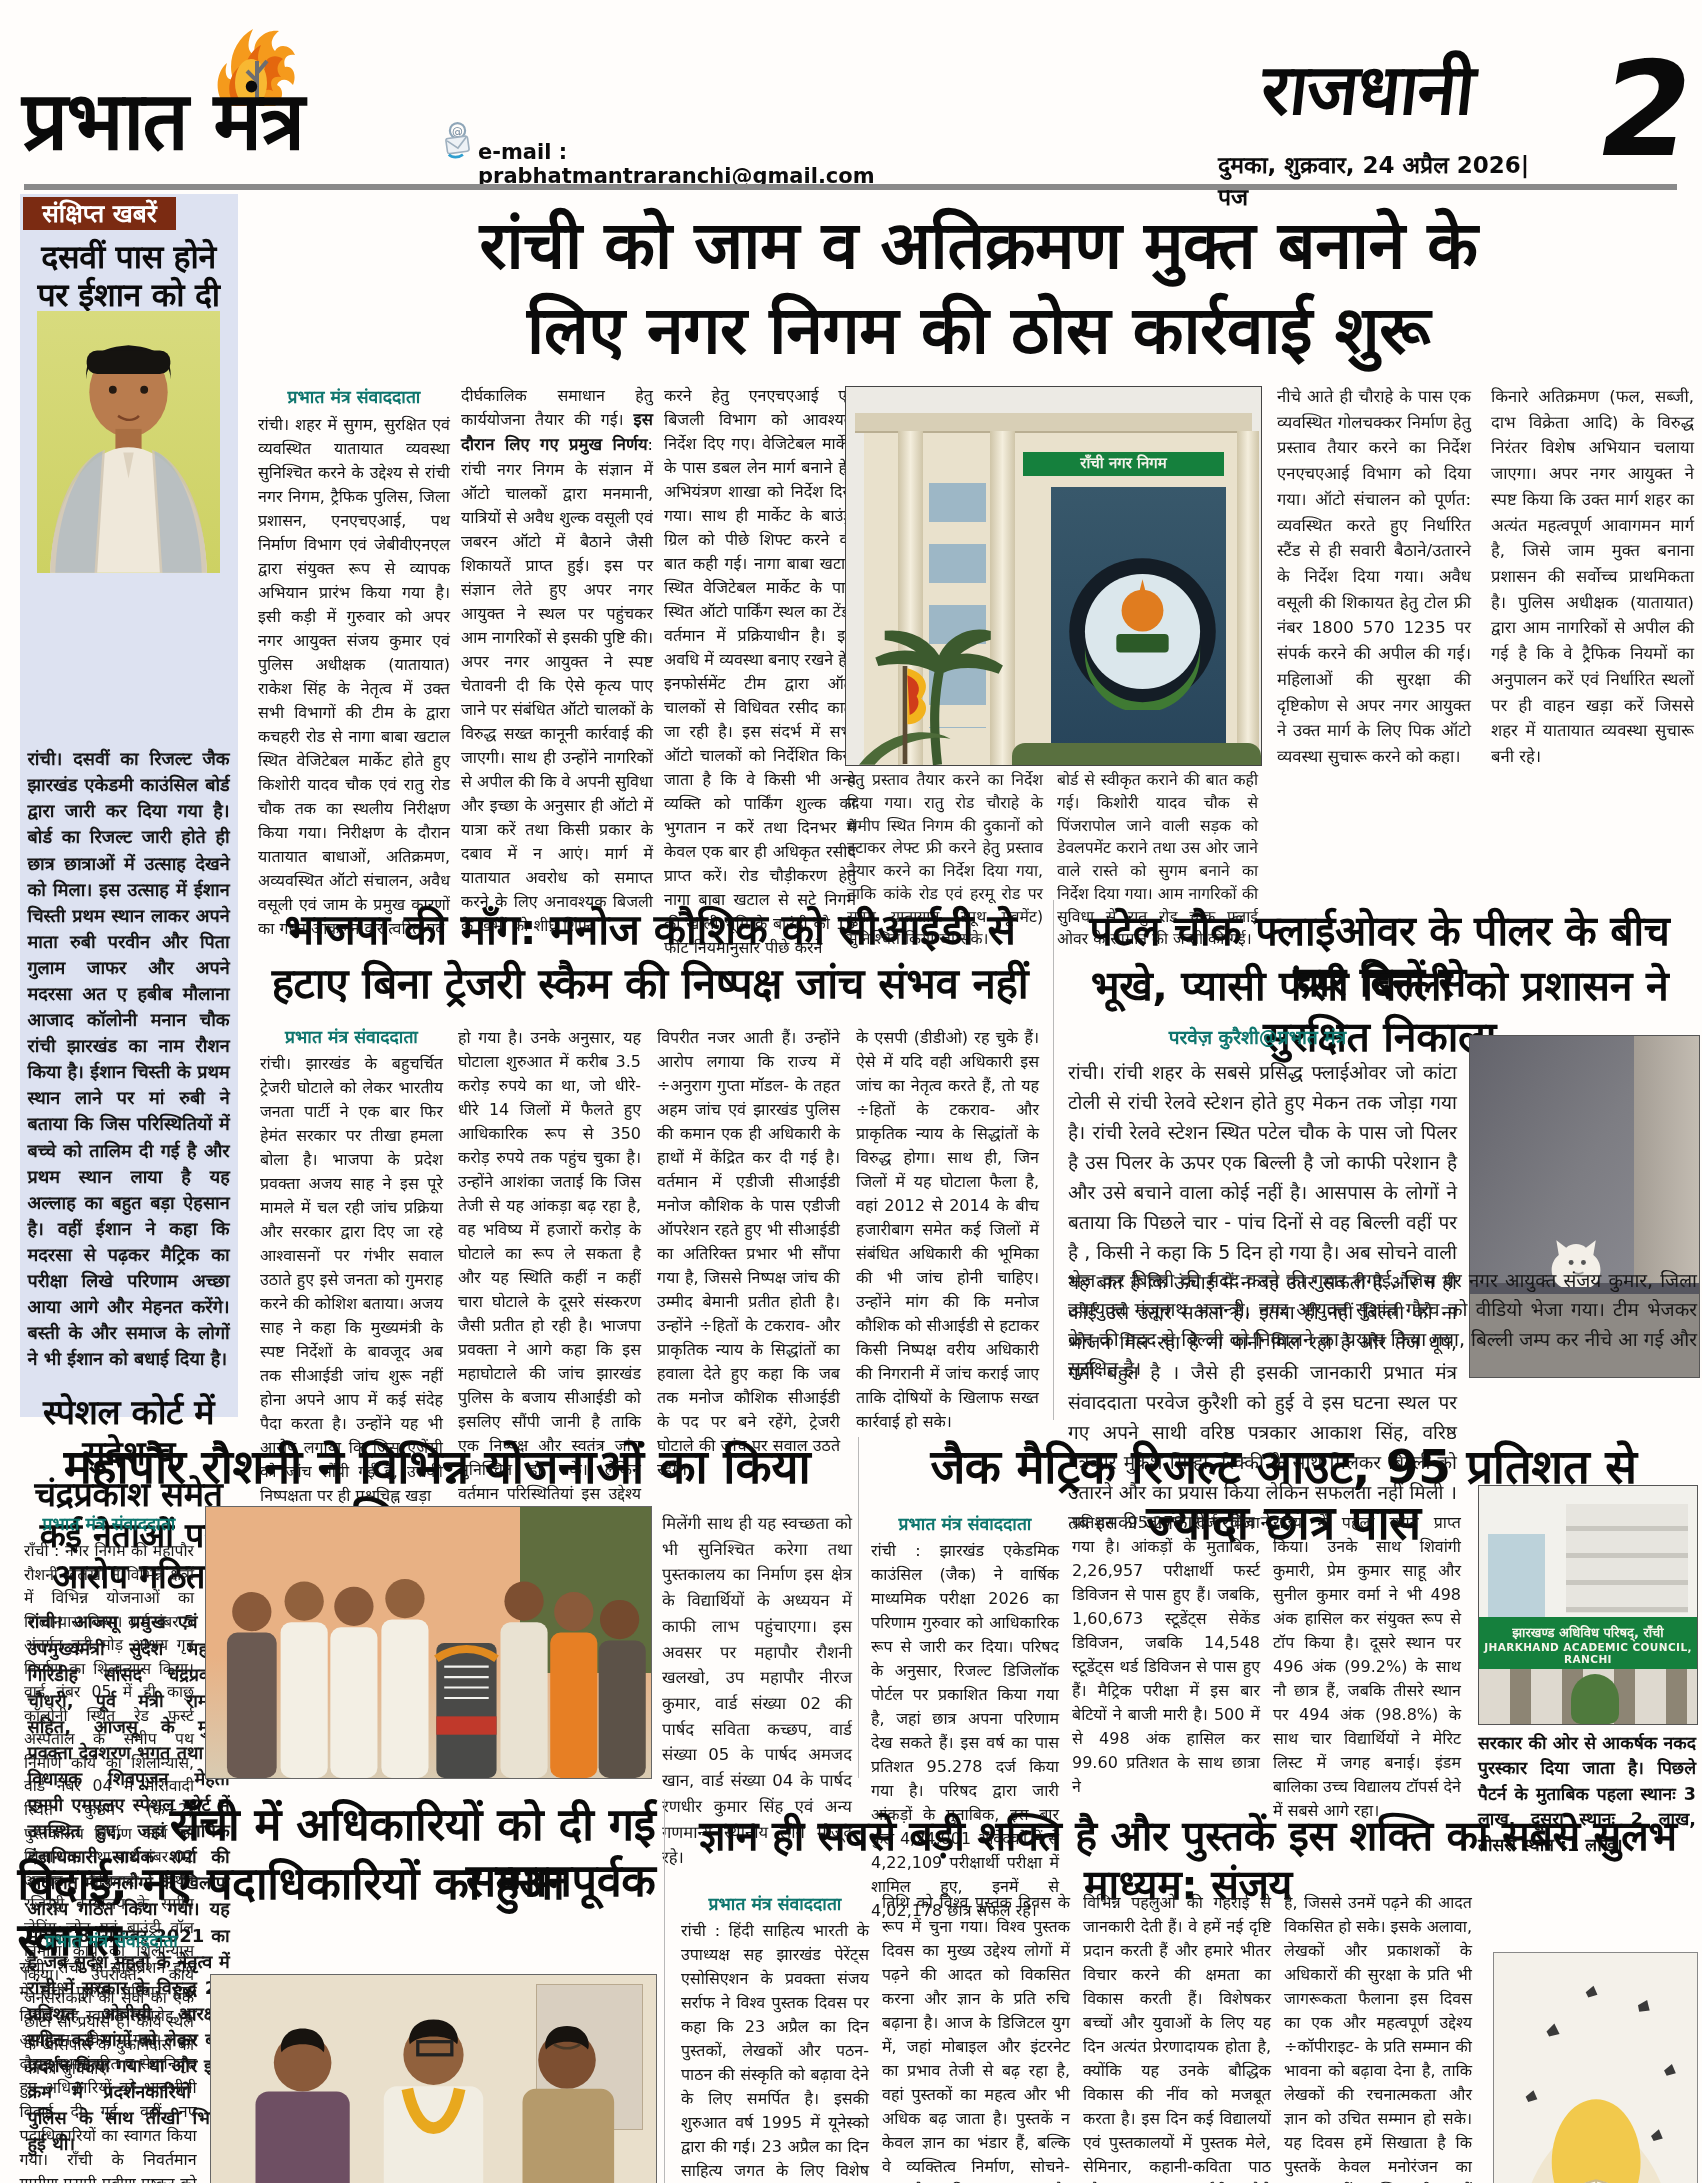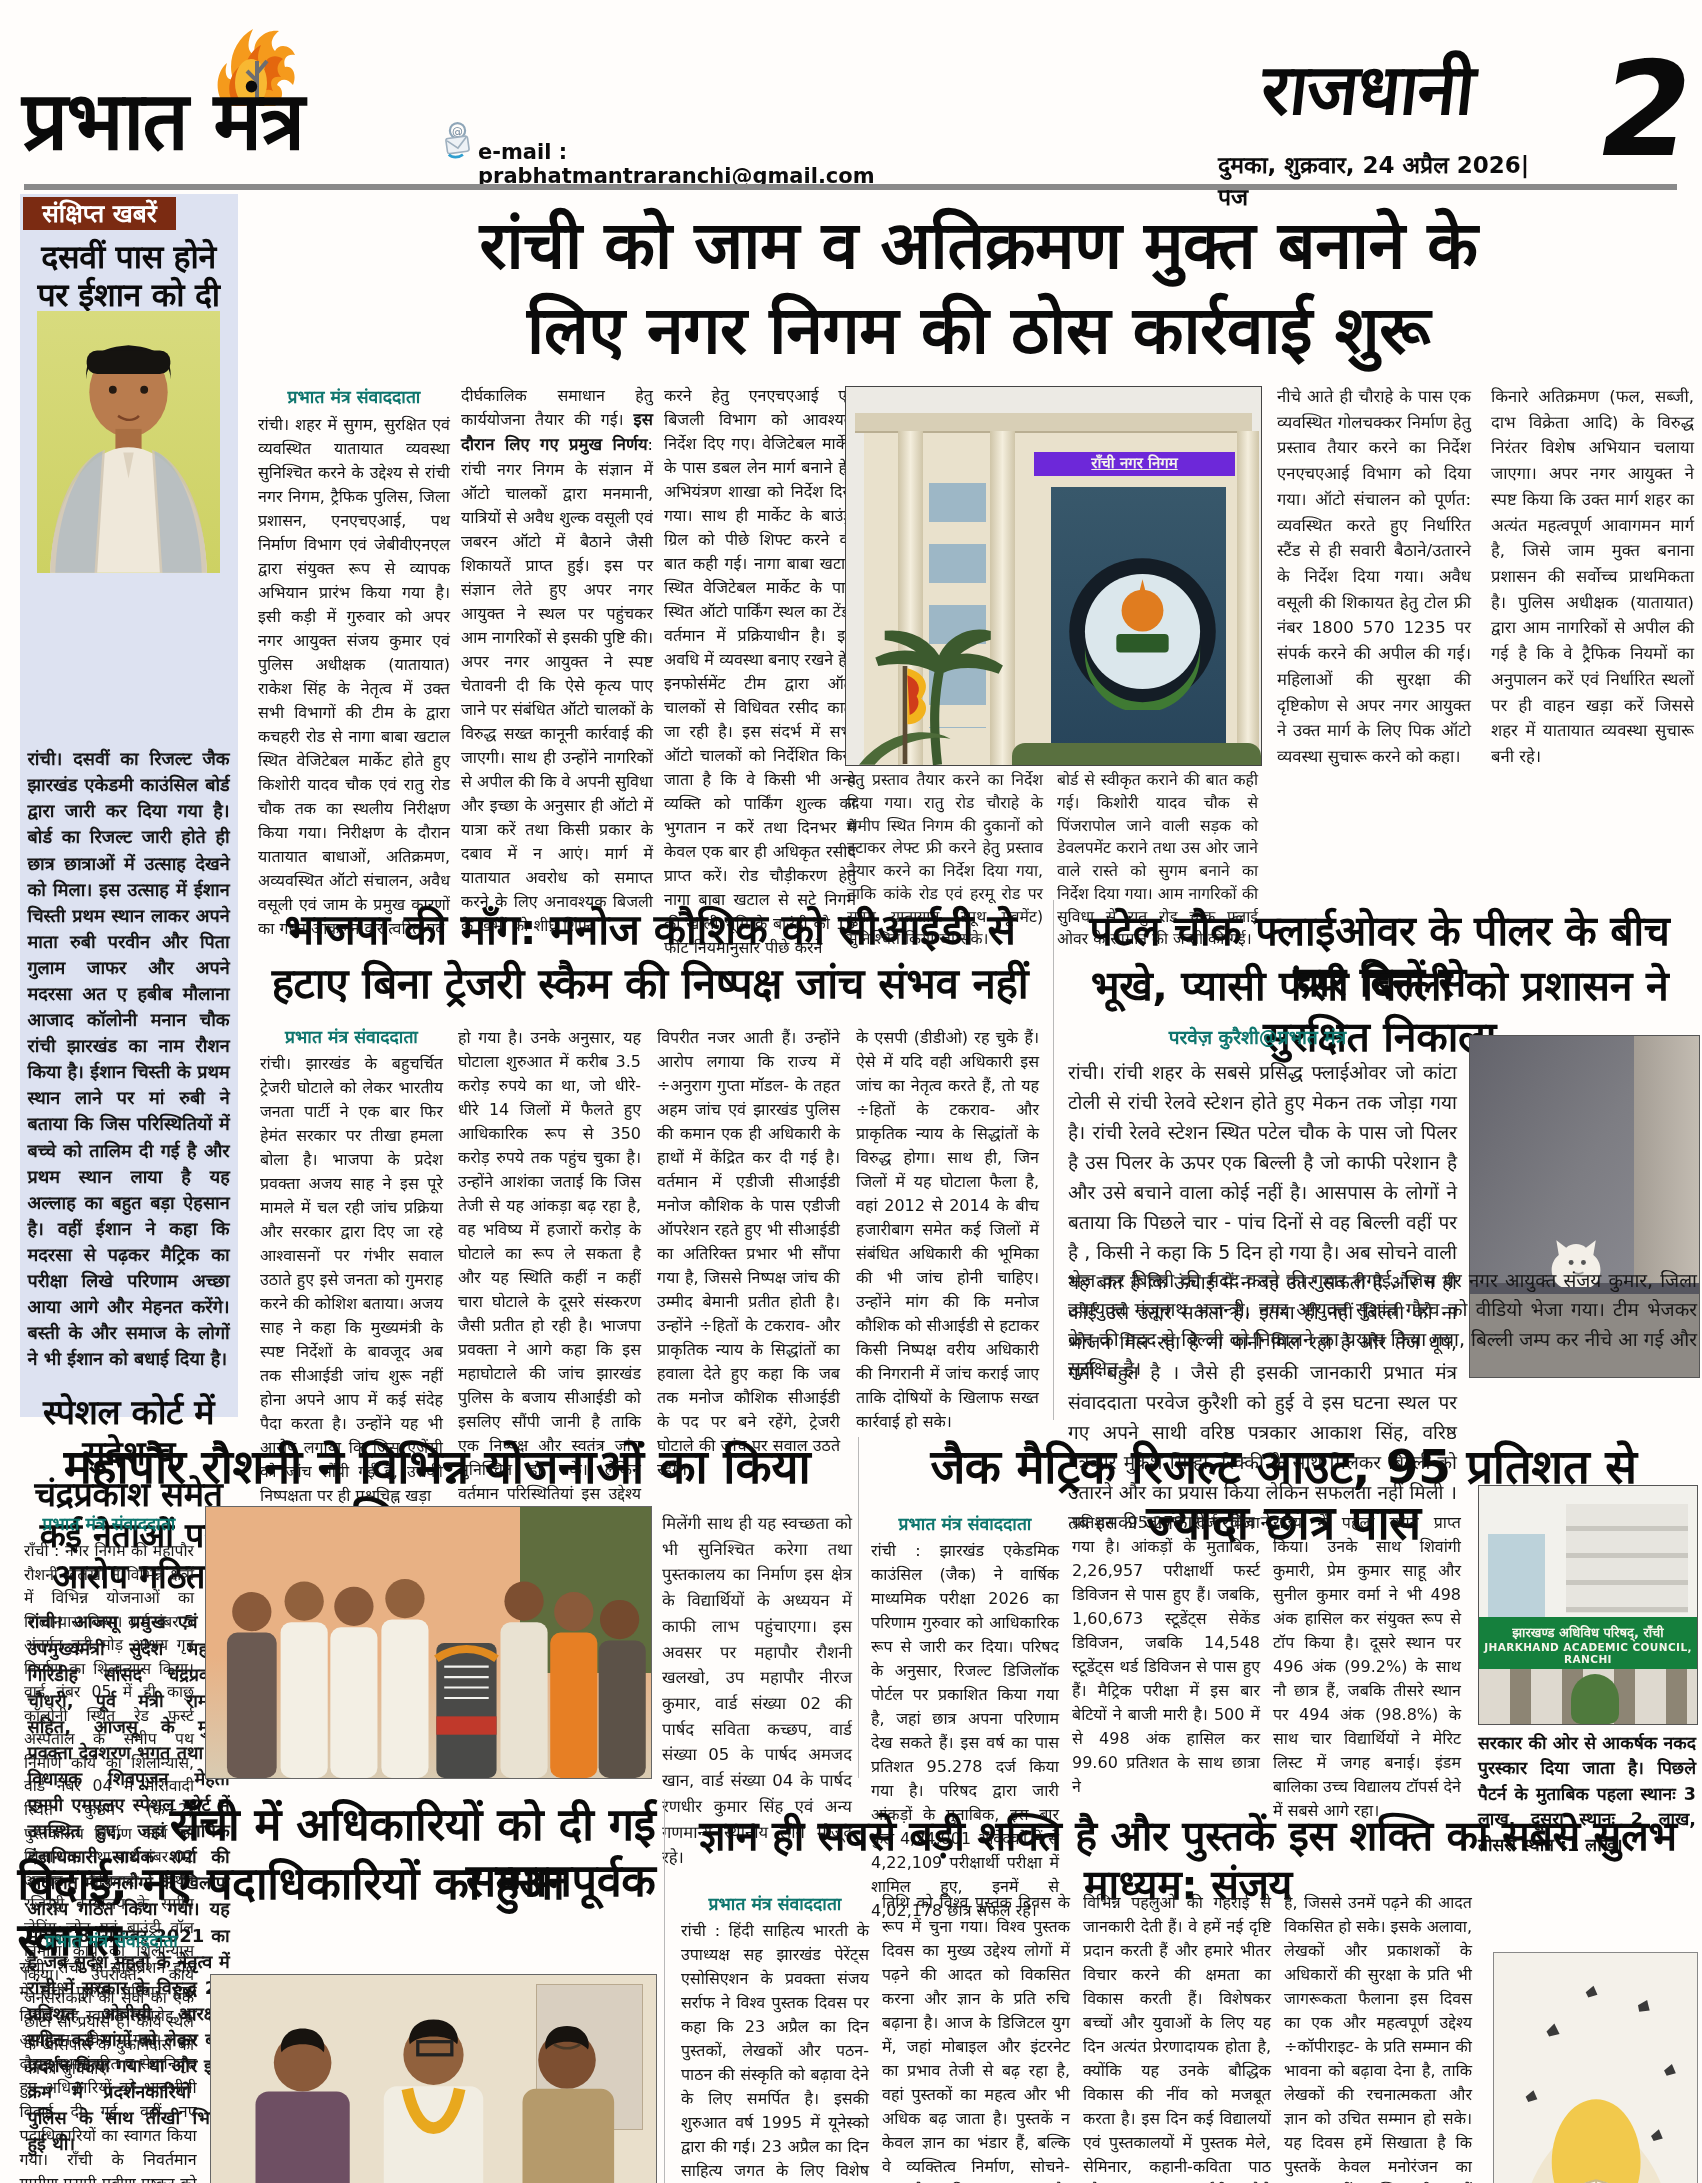--- a/index.html
+++ b/index.html
@@ -72,21 +72,21 @@
     <div class="col" style="left:258px;top:413px;width:192px;height:450px;">रांची। शहर में सुगम, सुरक्षित एवं व्यवस्थित यातायात व्यवस्था सुनिश्चित करने के उद्देश्य से रांची नगर निगम, ट्रैफिक पुलिस, जिला प्रशासन, एनएचएआई, पथ निर्माण विभाग एवं जेबीवीएनएल द्वारा संयुक्त रूप से व्यापक अभियान प्रारंभ किया गया है। इसी कड़ी में गुरुवार को अपर नगर आयुक्त संजय कुमार एवं पुलिस अधीक्षक (यातायात) राकेश सिंह के नेतृत्व में उक्त सभी विभागों की टीम के द्वारा कचहरी रोड से नागा बाबा खटाल स्थित वेजिटेबल मार्केट होते हुए किशोरी यादव चौक एवं रातु रोड चौक तक का स्थलीय निरीक्षण किया गया। निरीक्षण के दौरान यातायात बाधाओं, अतिक्रमण, अव्यवस्थित ऑटो संचालन, अवैध वसूली एवं जाम के प्रमुख कारणों का गहन आकलन कर त्वरित एवं</div>
     <div class="col" style="left:461px;top:384px;width:192px;height:478px;">
       <span>दीर्घकालिक समाधान हेतु कार्ययोजना तैयार की गई।</span>
       <strong>इस दौरान लिए गए प्रमुख निर्णय</strong><span>: रांची नगर निगम के संज्ञान में ऑटो चालकों द्वारा मनमानी, यात्रियों से अवैध शुल्क वसूली एवं जबरन ऑटो में बैठाने जैसी शिकायतें प्राप्त हुई। इस पर संज्ञान लेते हुए अपर नगर आयुक्त ने स्थल पर पहुंचकर आम नागरिकों से इसकी पुष्टि की। अपर नगर आयुक्त ने स्पष्ट चेतावनी दी कि ऐसे कृत्य पाए जाने पर संबंधित ऑटो चालकों के विरुद्ध सख्त कानूनी कार्रवाई की जाएगी। साथ ही उन्होंने नागरिकों से अपील की कि वे अपनी सुविधा और इच्छा के अनुसार ही ऑटो में यात्रा करें तथा किसी प्रकार के दबाव में न आएं। मार्ग में यातायात अवरोध को समाप्त करने के लिए अनावश्यक बिजली के खंभों को शीघ्र शिफ्ट</span>
     </div>
     <div class="col" style="left:664px;top:384px;width:192px;height:478px;">करने हेतु एनएचएआई एवं बिजली विभाग को आवश्यक निर्देश दिए गए। वेजिटेबल मार्केट के पास डबल लेन मार्ग बनाने हेतु अभियंत्रण शाखा को निर्देश दिया गया। साथ ही मार्केट के बाउंड्री ग्रिल को पीछे शिफ्ट करने की बात कही गई। नागा बाबा खटाल स्थित वेजिटेबल मार्केट के पास स्थित ऑटो पार्किंग स्थल का टेंडर वर्तमान में प्रक्रियाधीन है। इस अवधि में व्यवस्था बनाए रखने हेतु इनफोर्समेंट टीम द्वारा ऑटो चालकों से विधिवत रसीद काटी जा रही है। इस संदर्भ में सभी ऑटो चालकों को निर्देशित किया जाता है कि वे किसी भी अन्य व्यक्ति को पार्किंग शुल्क का भुगतान न करें तथा दिनभर में केवल एक बार ही अधिकृत रसीद प्राप्त करें। रोड चौड़ीकरण हेतु नागा बाबा खटाल से सटे निगम की खाली भूमि के बाउंड्री को 15 फीट नियमानुसार पीछे करने</div>
     <div class="ph" style="left:845px;top:386px;width:415px;height:378px;background:linear-gradient(#ececе8,#e5e2da);border:0.9px solid #444;">
       <div style="position:absolute;inset:0;background:#eceae4;"></div>
       <div style="position:absolute;left:17.5px;top:26px;width:380px;height:352px;background:#e9e1cc;"></div>
       <div style="position:absolute;left:8.7px;top:26px;width:397px;height:17.5px;background:#d8cfb6;border-bottom:2.6px solid #b9ae92;"></div>
-      <div style="position:absolute;left:188px;top:65px;width:201px;height:23.6px;background:#6d28d9;color:#f4f2ea;font-size:15px;font-weight:bold;text-align:center;line-height:23.6px;text-decoration:underline;">राँची नगर निगम</div>
+      <div style="position:absolute;left:177px;top:65px;width:201px;height:23.6px;background:#15803d;color:#f4f2ea;font-size:15px;font-weight:bold;text-align:center;line-height:23.6px;">राँची नगर निगम</div>
       <div style="position:absolute;left:205px;top:100px;width:175px;height:277px;background:linear-gradient(#38586b,#27445a);"></div>
       <svg style="position:absolute;left:218px;top:166px;width:157px;height:157px;" viewBox="0 0 120 120">
         <circle cx="60" cy="60" r="56" fill="#141d26"></circle>
         <circle cx="60" cy="60" r="44" fill="#dbe7ec"></circle>
         <path d="M16 70 A44 44 0 0 0 104 70 L104 78 A44 44 0 0 1 16 78 Z" fill="#3f7a33"></path>
         <circle cx="60" cy="44" r="16" fill="#e07c1f"></circle>
         <path d="M60 20 L64 36 L60 32 L56 36 Z" fill="#e07c1f"></path>
         <rect x="40" y="62" width="40" height="14" rx="3" fill="#2c5a28"></rect>
       </svg>
       <div style="position:absolute;left:52px;top:44px;width:24.5px;height:334px;background:linear-gradient(90deg,#cfc5a8,#f4eedd,#cfc5a8);"></div>

